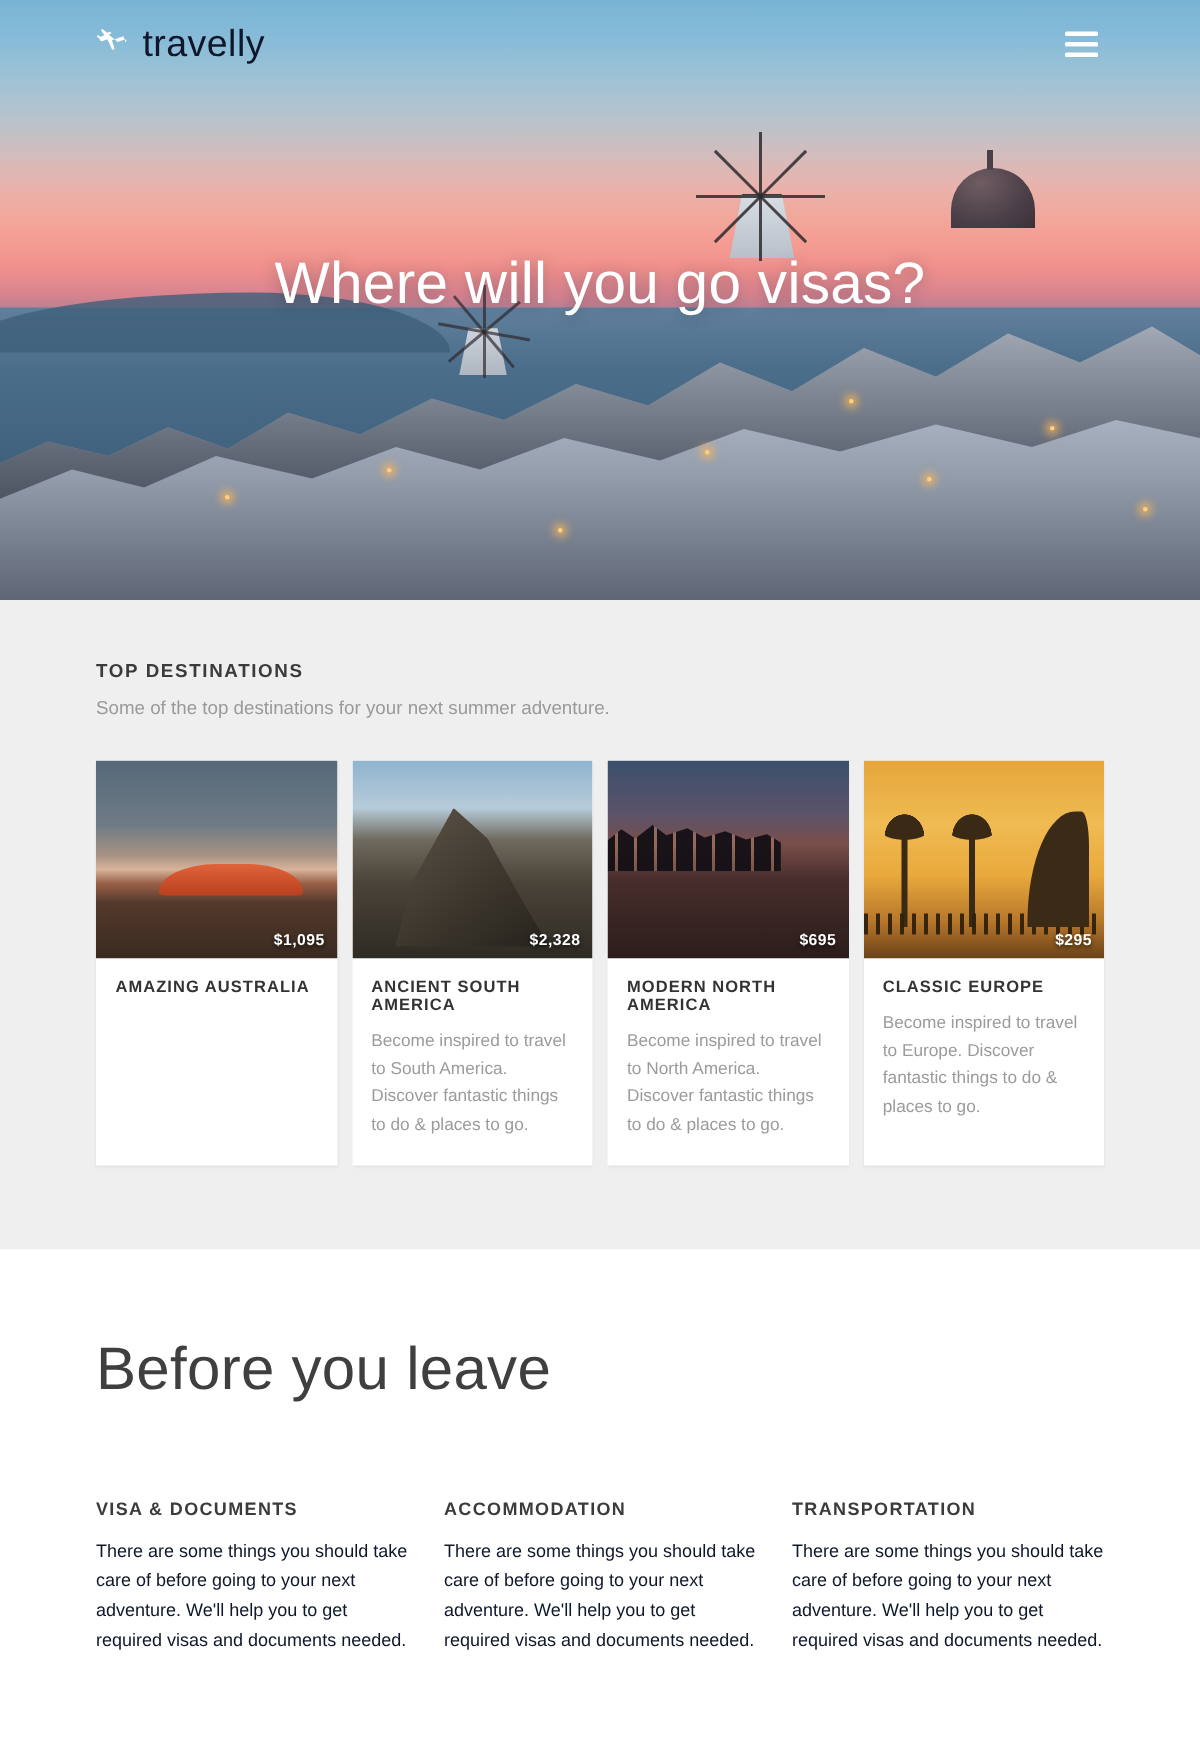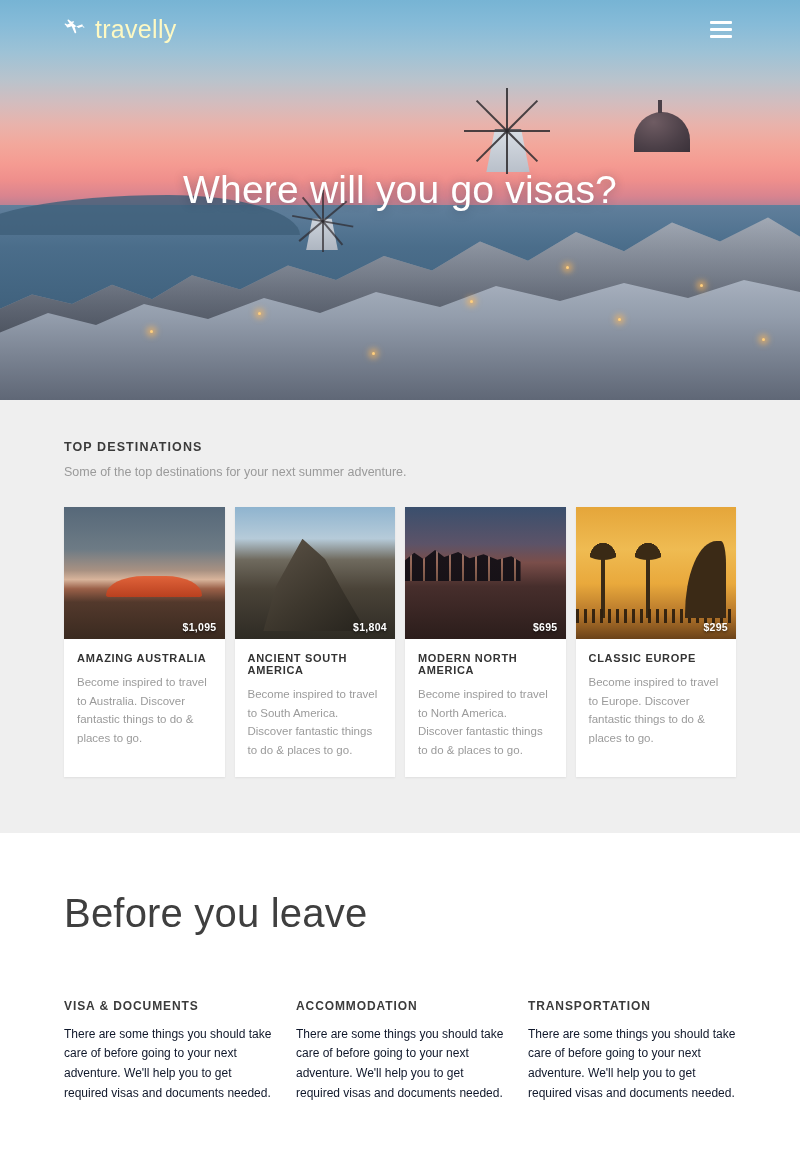--- a/index.html
+++ b/index.html
@@ -99,21 +99,21 @@
   .lamp { position:absolute; width:3px; height:3px; border-radius:50%; background:#ffcf7e; box-shadow:0 0 6px 3px rgba(255,184,90,.75); }
 
   .topbar {
     position:absolute; left:0; right:0; top:0; height:58px;
     display:flex; align-items:center; justify-content:space-between;
     padding:0 64px; z-index:5;
   }
   .logo { display:flex; align-items:center; gap:9px; }
   .logo-icon { color:#fff; display:block; }
   .logo-text {
-    color:#fef9c3; font-size:25px; font-weight:300; letter-spacing:.3px;
+    color:#0f172a; font-size:25px; font-weight:300; letter-spacing:.3px;
   }
   .menu-btn { display:flex; flex-direction:column; gap:4px; cursor:pointer; padding:4px; }
   .menu-btn span { display:block; width:22px; height:3px; background:#fff; border-radius:1px; }
 
   .hero-center {
     position:absolute; left:0; right:0; top:168px; z-index:4; text-align:center;
   }
   .hero-title {
     color:#ffffff; font-size:39px; font-weight:300; letter-spacing:.2px;
     text-shadow:0 1px 10px rgba(30,40,60,.35);
@@ -277,28 +277,27 @@
 
   <div class="cards">
 
     <article class="card">
       <div class="card-img">
         <div class="img-uluru"></div>
         <span class="price">$1,095</span>
       </div>
       <div class="card-body">
         <h3 class="card-title">AMAZING AUSTRALIA</h3>
-        <p class="card-desc">Become inspired to travel to Australia. Discover fantastic things to do &amp; places to go.</p>
       </div>
     </article>
 
     <article class="card">
       <div class="card-img">
         <div class="img-machu"></div>
-        <span class="price">$1,804</span>
+        <span class="price">$2,328</span>
       </div>
       <div class="card-body">
         <h3 class="card-title">ANCIENT SOUTH AMERICA</h3>
         <p class="card-desc">Become inspired to travel to South America. Discover fantastic things to do &amp; places to go.</p>
       </div>
     </article>
 
     <article class="card">
       <div class="card-img">
         <div class="img-nyc"></div>

